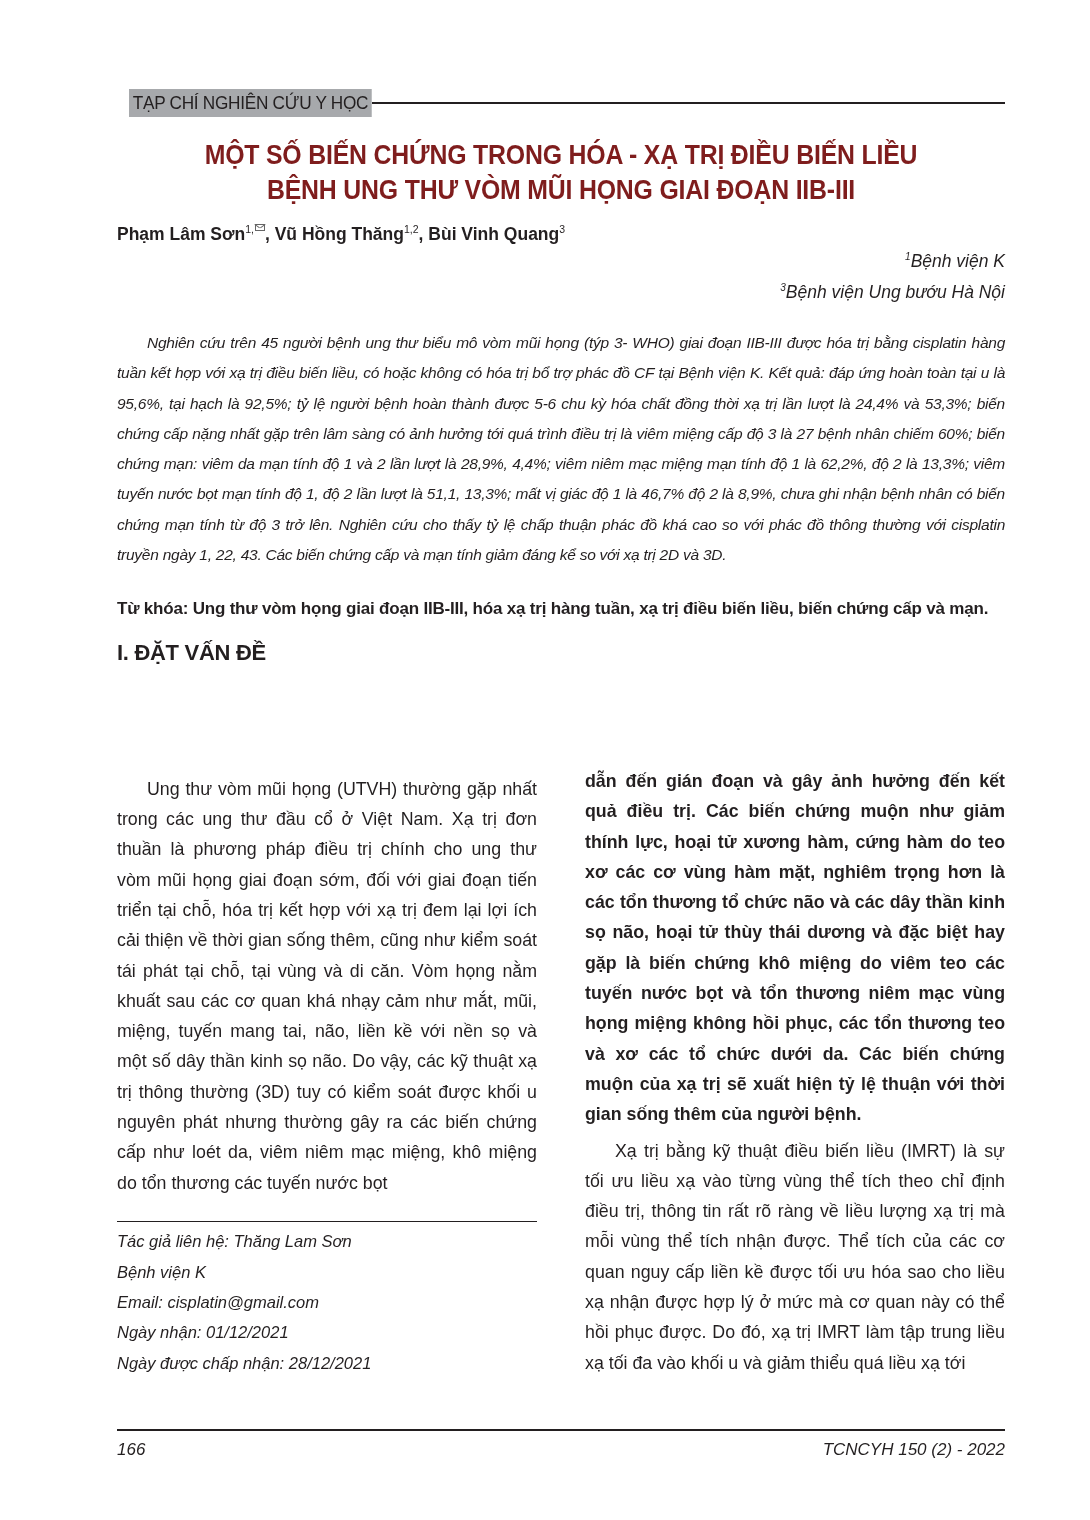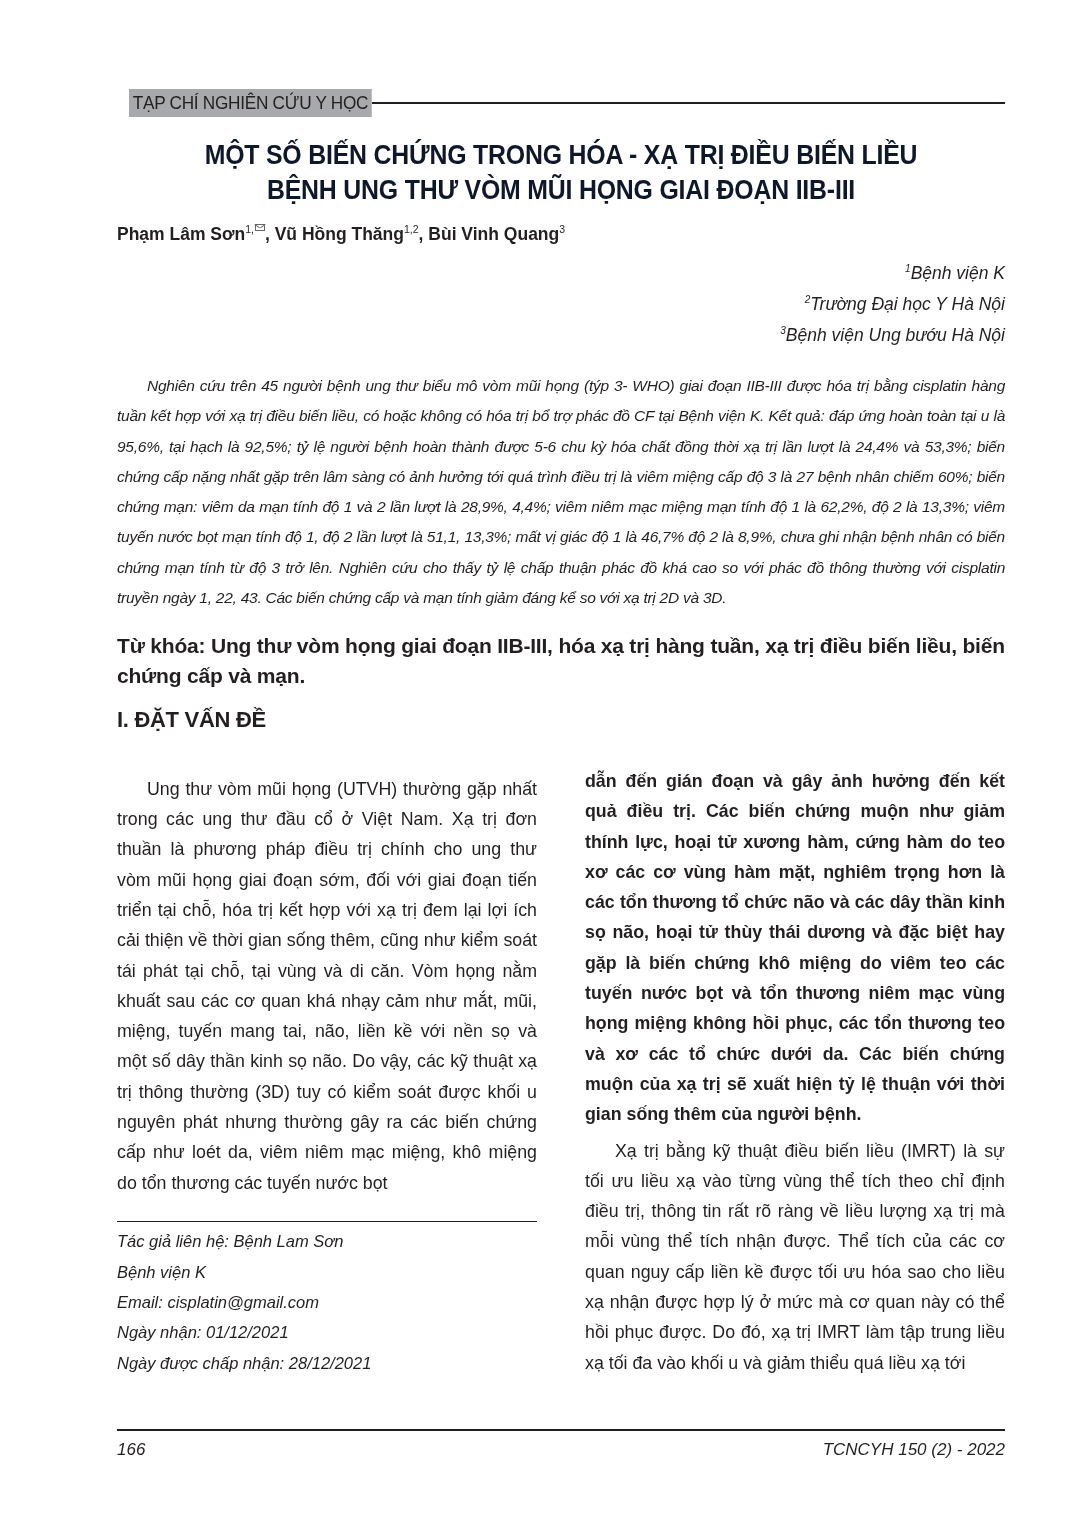--- a/index.html
+++ b/index.html
@@ -46,21 +46,21 @@
       margin-left: -18px;
     }
     
     .title {
       margin-top: 20px;
       text-align: center;
       font-weight: bold;
       font-size: 27px;
       line-height: 35px;
       letter-spacing: -0.2px;
-      color: #0f172a;
+      color: #7f1d1d;
     }
     .title div {
       transform: scaleX(0.92);
     }
     
     .authors {
       margin-top: 14px;
       text-align: left;
       font-weight: bold;
       font-size: 17.5px;
@@ -86,21 +86,20 @@
       content: "";
       position: absolute;
       top: -1px;
       width: 6px;
       height: 1px;
       background: #666;
     }
     .envelope::before { left: -1px; transform: rotate(35deg); transform-origin: left top; }
     .envelope::after { right: -1px; transform: rotate(-35deg); transform-origin: right top; }
     .affiliations {
-      margin-top: 12px;
       text-align: right;
       font-style: italic;
       font-size: 17.5px;
       line-height: 31px;
     }
     .affiliations sup {
       font-size: 10px;
       vertical-align: 7px;
       line-height: 0;
     }
@@ -108,23 +107,23 @@
     .abstract {
       margin-top: 20px;
       font-style: italic;
       font-size: 15.5px;
       line-height: 30.3px;
       text-align: justify;
       text-indent: 30px;
       letter-spacing: -0.25px;
     }
     .keywords {
-      margin-top: 18px;
-      font-weight: bold;
-      font-size: 21px;
+      margin-top: 24px;
+      font-weight: bold;
+      font-size: 17px;
       line-height: 30px;
       letter-spacing: -0.2px;
     }
     .section-heading {
       margin-top: 14px;
       font-weight: bold;
       font-size: 22px;
       line-height: 30px;
       letter-spacing: -0.3px;
     }
@@ -203,36 +202,35 @@
     <div>MỘT SỐ BIẾN CHỨNG TRONG HÓA - XẠ TRỊ ĐIỀU BIẾN LIỀU</div>
     <div>BỆNH UNG THƯ VÒM MŨI HỌNG GIAI ĐOẠN IIB-III</div>
   </div>
 
   <div class="authors">
     <span>Phạm Lâm Sơn</span><sup>1,</sup><span class="envelope"></span><span>, </span><span>Vũ Hồng Thăng</span><sup>1,2</sup><span>, </span><span>Bùi Vinh Quang</span><sup>3</sup>
   </div>
 
   <div class="affiliations">
     <div><sup>1</sup><span>Bệnh viện K</span></div>
-    <div><sup>2</sup><span>Trường Đại học Y Hà Nội</span></div>
     <div><sup>3</sup><span>Bệnh viện Ung bướu Hà Nội</span></div>
   </div>
 
   <div class="abstract">Nghiên cứu trên 45 người bệnh ung thư biểu mô vòm mũi họng (týp 3- WHO) giai đoạn IIB-III được hóa trị bằng cisplatin hàng tuần kết hợp với xạ trị điều biến liều, có hoặc không có hóa trị bổ trợ phác đồ CF tại Bệnh viện K. Kết quả: đáp ứng hoàn toàn tại u là 95,6%, tại hạch là 92,5%; tỷ lệ người bệnh hoàn thành được 5-6 chu kỳ hóa chất đồng thời xạ trị lần lượt là 24,4% và 53,3%; biến chứng cấp nặng nhất gặp trên lâm sàng có ảnh hưởng tới quá trình điều trị là viêm miệng cấp độ 3 là 27 bệnh nhân chiếm 60%; biến chứng mạn: viêm da mạn tính độ 1 và 2 lần lượt là 28,9%, 4,4%; viêm niêm mạc miệng mạn tính độ 1 là 62,2%, độ 2 là 13,3%; viêm tuyến nước bọt mạn tính độ 1, độ 2 lần lượt là 51,1, 13,3%; mất vị giác độ 1 là 46,7% độ 2 là 8,9%, chưa ghi nhận bệnh nhân có biến chứng mạn tính từ độ 3 trở lên. Nghiên cứu cho thấy tỷ lệ chấp thuận phác đồ khá cao so với phác đồ thông thường với cisplatin truyền ngày 1, 22, 43. Các biến chứng cấp và mạn tính giảm đáng kể so với xạ trị 2D và 3D.</div>
 
   <div class="keywords">Từ khóa: Ung thư vòm họng giai đoạn IIB-III, hóa xạ trị hàng tuần, xạ trị điều biến liều, biến chứng cấp và mạn.</div>
 
   <div class="section-heading">I. ĐẶT VẤN ĐỀ</div>
 
   <div class="columns">
     <div class="col">
       <p>Ung thư vòm mũi họng (UTVH) thường gặp nhất trong các ung thư đầu cổ ở Việt Nam. Xạ trị đơn thuần là phương pháp điều trị chính cho ung thư vòm mũi họng giai đoạn sớm, đối với giai đoạn tiến triển tại chỗ, hóa trị kết hợp với xạ trị đem lại lợi ích cải thiện về thời gian sống thêm, cũng như kiểm soát tái phát tại chỗ, tại vùng và di căn. Vòm họng nằm khuất sau các cơ quan khá nhạy cảm như mắt, mũi, miệng, tuyến mang tai, não, liền kề với nền sọ và một số dây thần kinh sọ não. Do vậy, các kỹ thuật xạ trị thông thường (3D) tuy có kiểm soát được khối u nguyên phát nhưng thường gây ra các biến chứng cấp như loét da, viêm niêm mạc miệng, khô miệng do tổn thương các tuyến nước bọt</p>
       <div class="footnote-rule"></div>
       <div class="footnote">
-        <div>Tác giả liên hệ: Bệnh Lam Sơn</div>
+        <div>Tác giả liên hệ: Thăng Lam Sơn</div>
         <div>Bệnh viện K</div>
         <div>Email: cisplatin@gmail.com</div>
         <div>Ngày nhận: 01/12/2021</div>
         <div>Ngày được chấp nhận: 28/12/2021</div>
       </div>
     </div>
     <div class="col">
       <p class="cont">dẫn đến gián đoạn và gây ảnh hưởng đến kết quả điều trị. Các biến chứng muộn như giảm thính lực, hoại tử xương hàm, cứng hàm do teo xơ các cơ vùng hàm mặt, nghiêm trọng hơn là các tổn thương tổ chức não và các dây thần kinh sọ não, hoại tử thùy thái dương và đặc biệt hay gặp là biến chứng khô miệng do viêm teo các tuyến nước bọt và tổn thương niêm mạc vùng họng miệng không hồi phục, các tổn thương teo và xơ các tổ chức dưới da. Các biến chứng muộn của xạ trị sẽ xuất hiện tỷ lệ thuận với thời gian sống thêm của người bệnh.</p>
       <p>Xạ trị bằng kỹ thuật điều biến liều (IMRT) là sự tối ưu liều xạ vào từng vùng thể tích theo chỉ định điều trị, thông tin rất rõ ràng về liều lượng xạ trị mà mỗi vùng thể tích nhận được. Thể tích của các cơ quan nguy cấp liền kề được tối ưu hóa sao cho liều xạ nhận được hợp lý ở mức mà cơ quan này có thể hồi phục được. Do đó, xạ trị IMRT làm tập trung liều xạ tối đa vào khối u và giảm thiểu quá liều xạ tới</p>
     </div>

